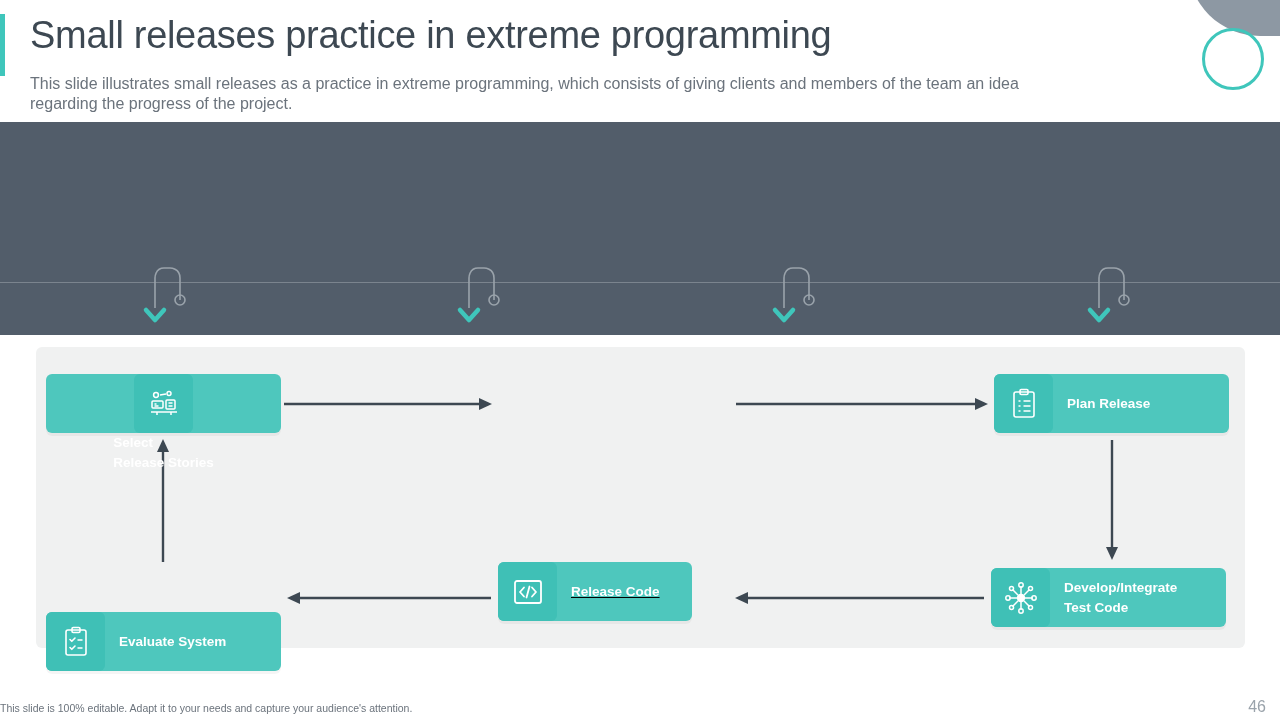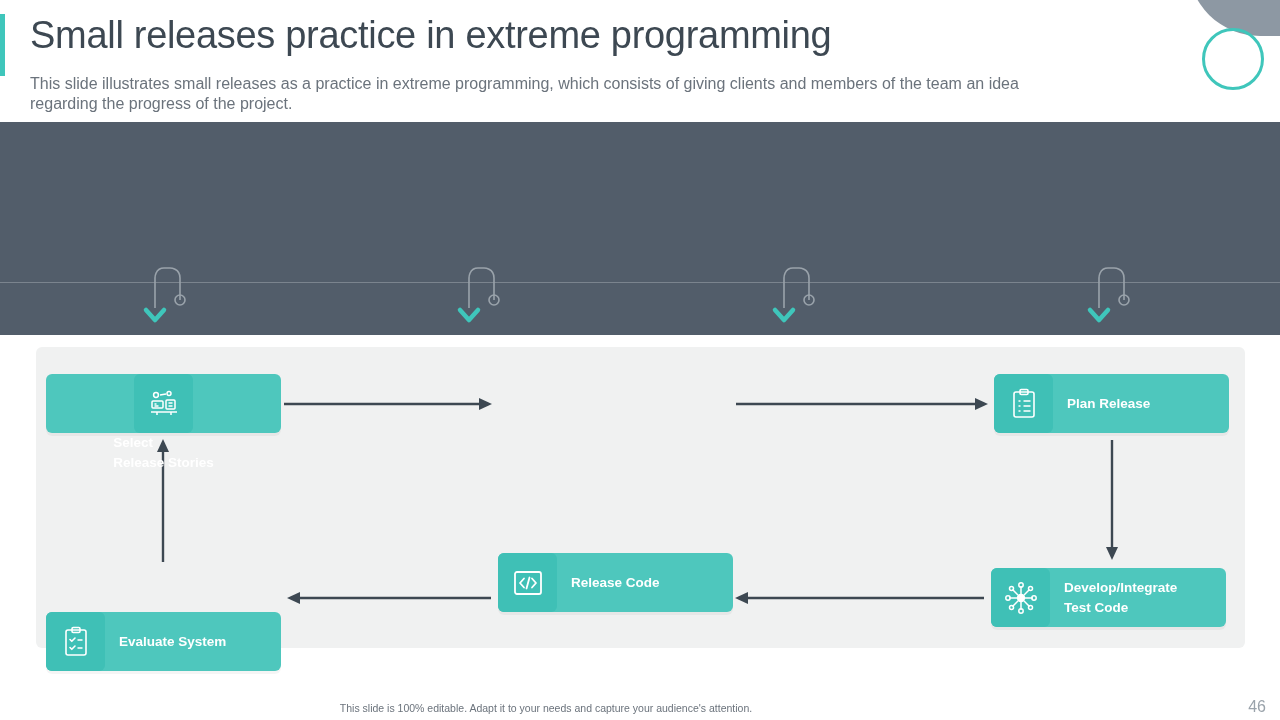--- a/index.html
+++ b/index.html
@@ -102,27 +102,27 @@
     color: #ffffff; font-size: 13.5px; font-weight: bold;
     line-height: 1.45; padding: 0 14px;
     white-space: pre-line;
   }
 
   
   .n-select   { left: 10px;  top: 27px;  width: 235px; flex-direction: column; }
   .n-break    { left: 462px; top: 27px;  width: 235px; }
   .n-plan     { left: 958px; top: 27px;  width: 235px; }
   .n-develop  { left: 955px; top: 221px; width: 235px; }
-  .n-release  { left: 462px; top: 206px; width: 235px; }
+  .n-release  { left: 462px; top: 215px; width: 194px; text-decoration: underline; }
   .n-evaluate { left: 10px;  top: 221px; width: 235px; margin-top: 44px; }
 
   
   .footer-note {
     position: absolute; left: 0; top: 702px; width: 1092px;
-    text-align: center; font-size: 10.5px; color: #6b737c;
+    text-align: left; font-size: 10.5px; color: #6b737c;
   }
   .page-num {
     position: absolute; right: 14px; top: 698px;
     font-size: 16px; color: #9aa3ab;
   }
 </style>
 </head>
 <body>
 
 <div class="deco-gray"></div>

